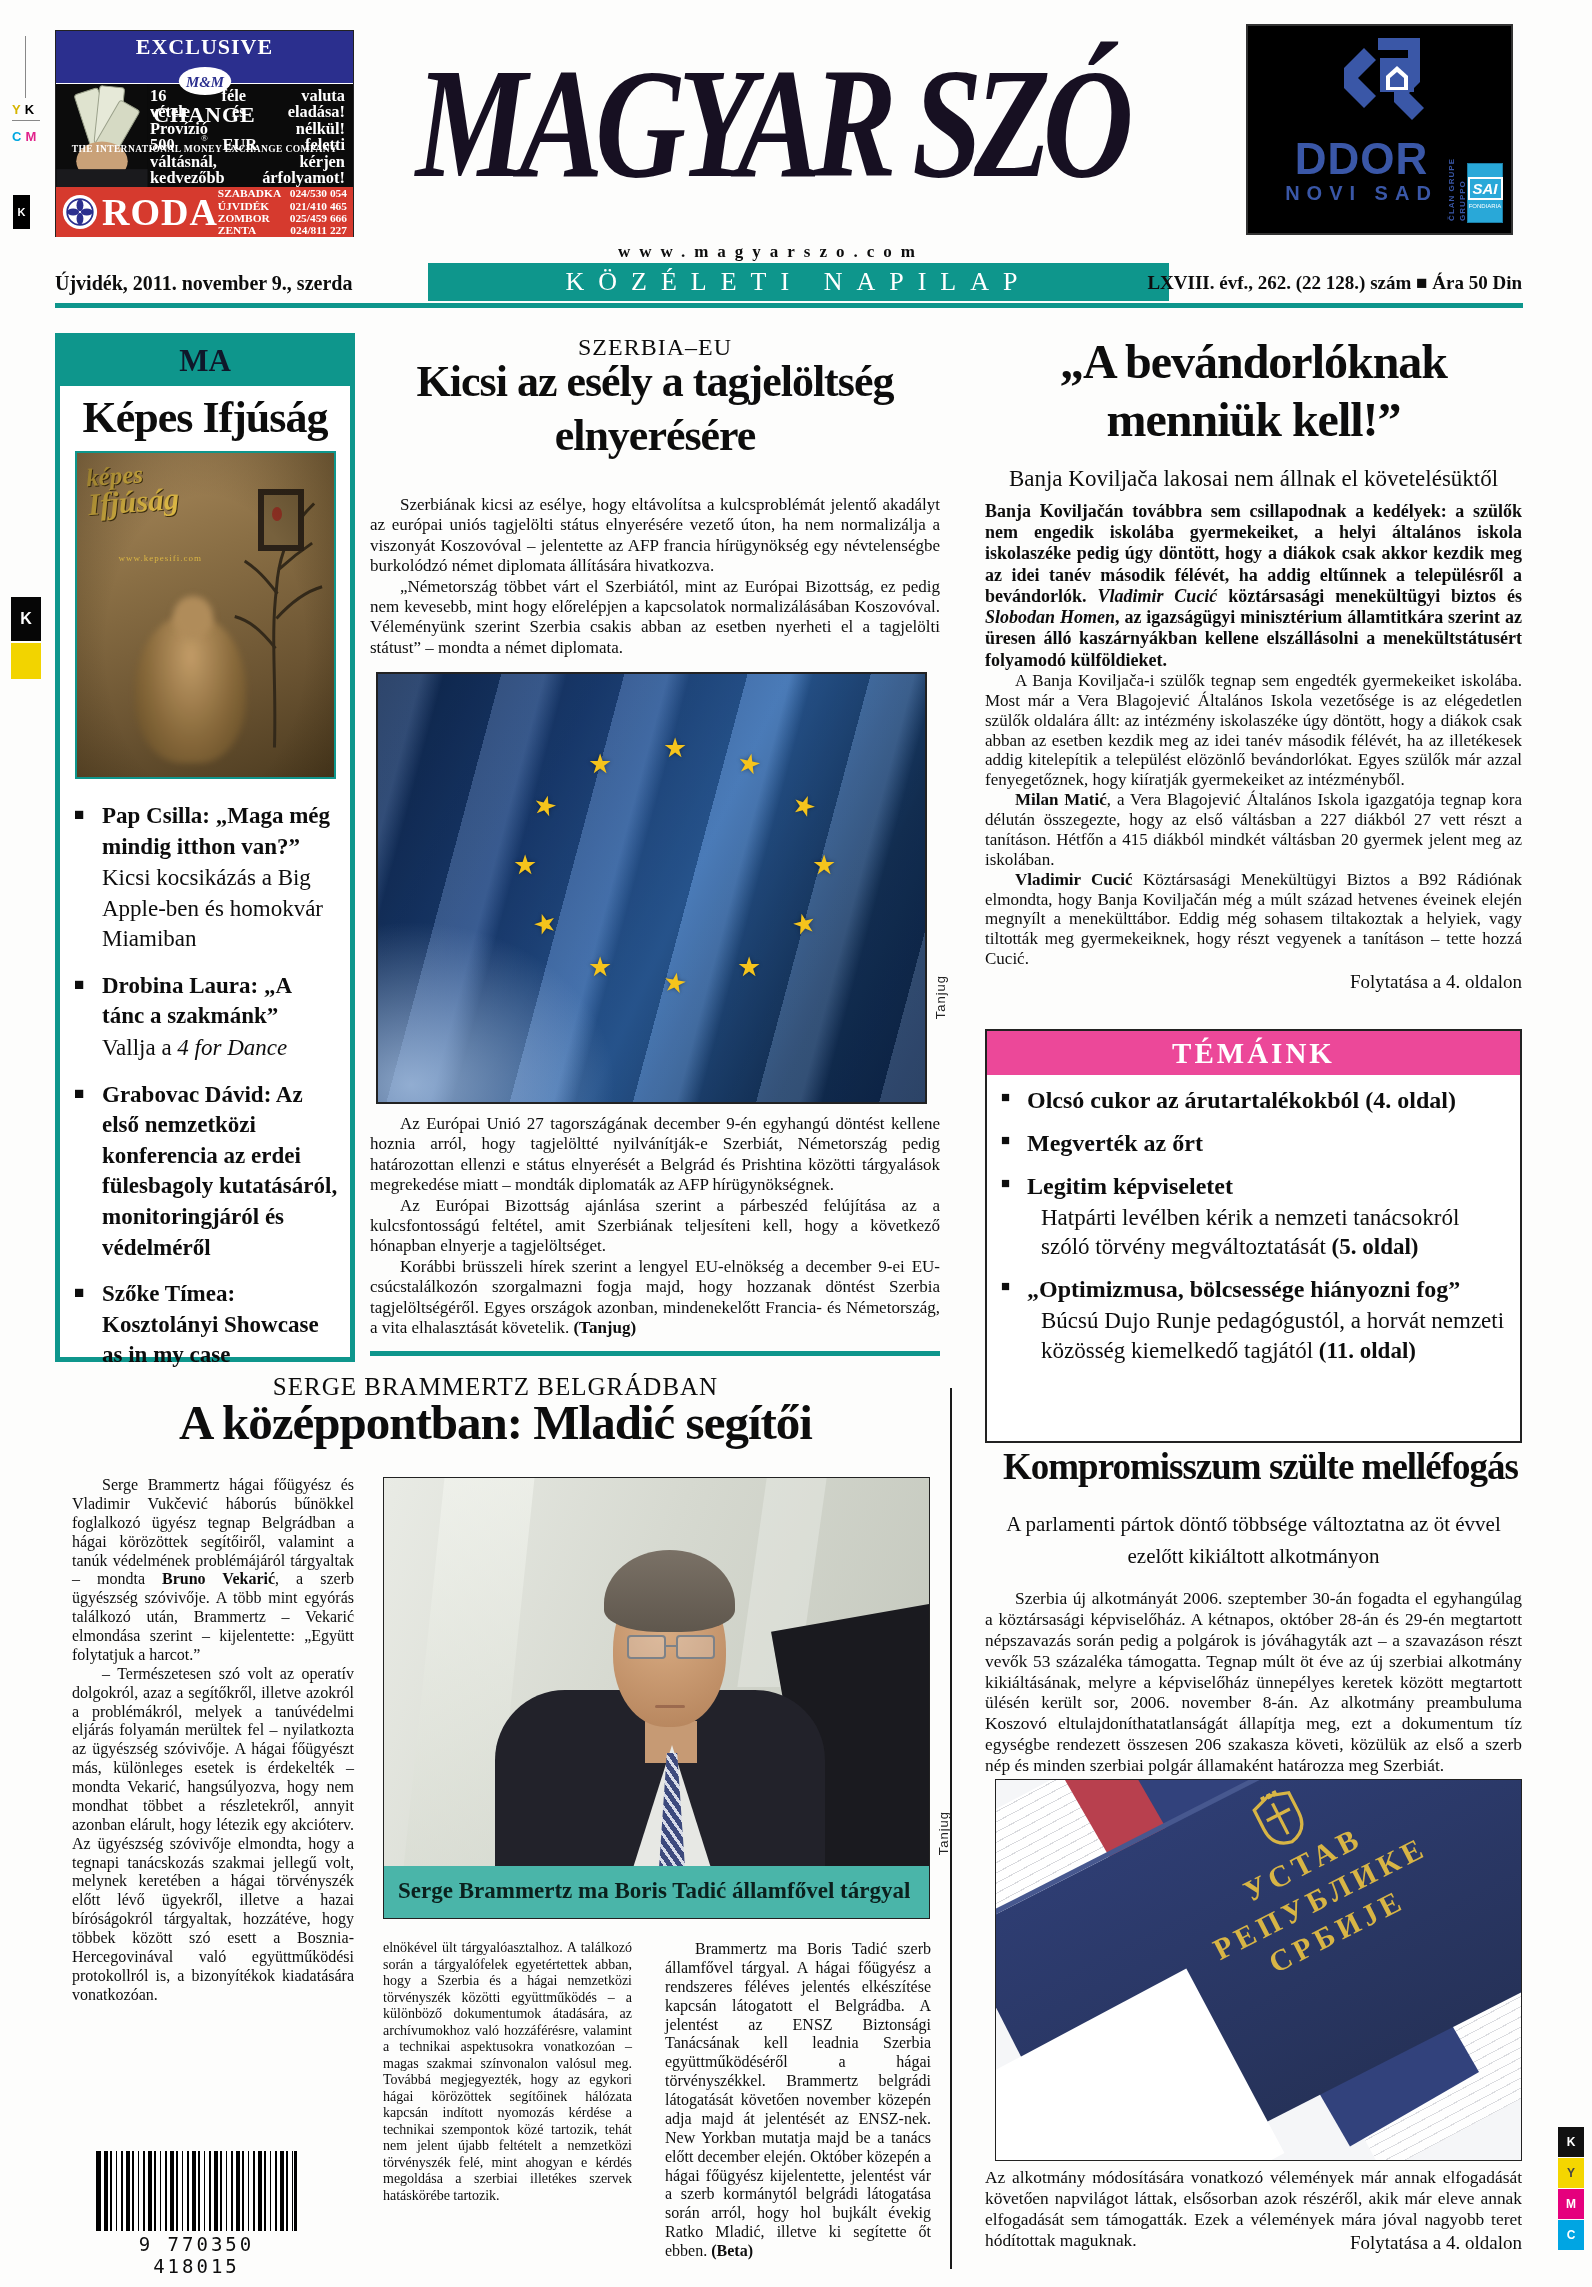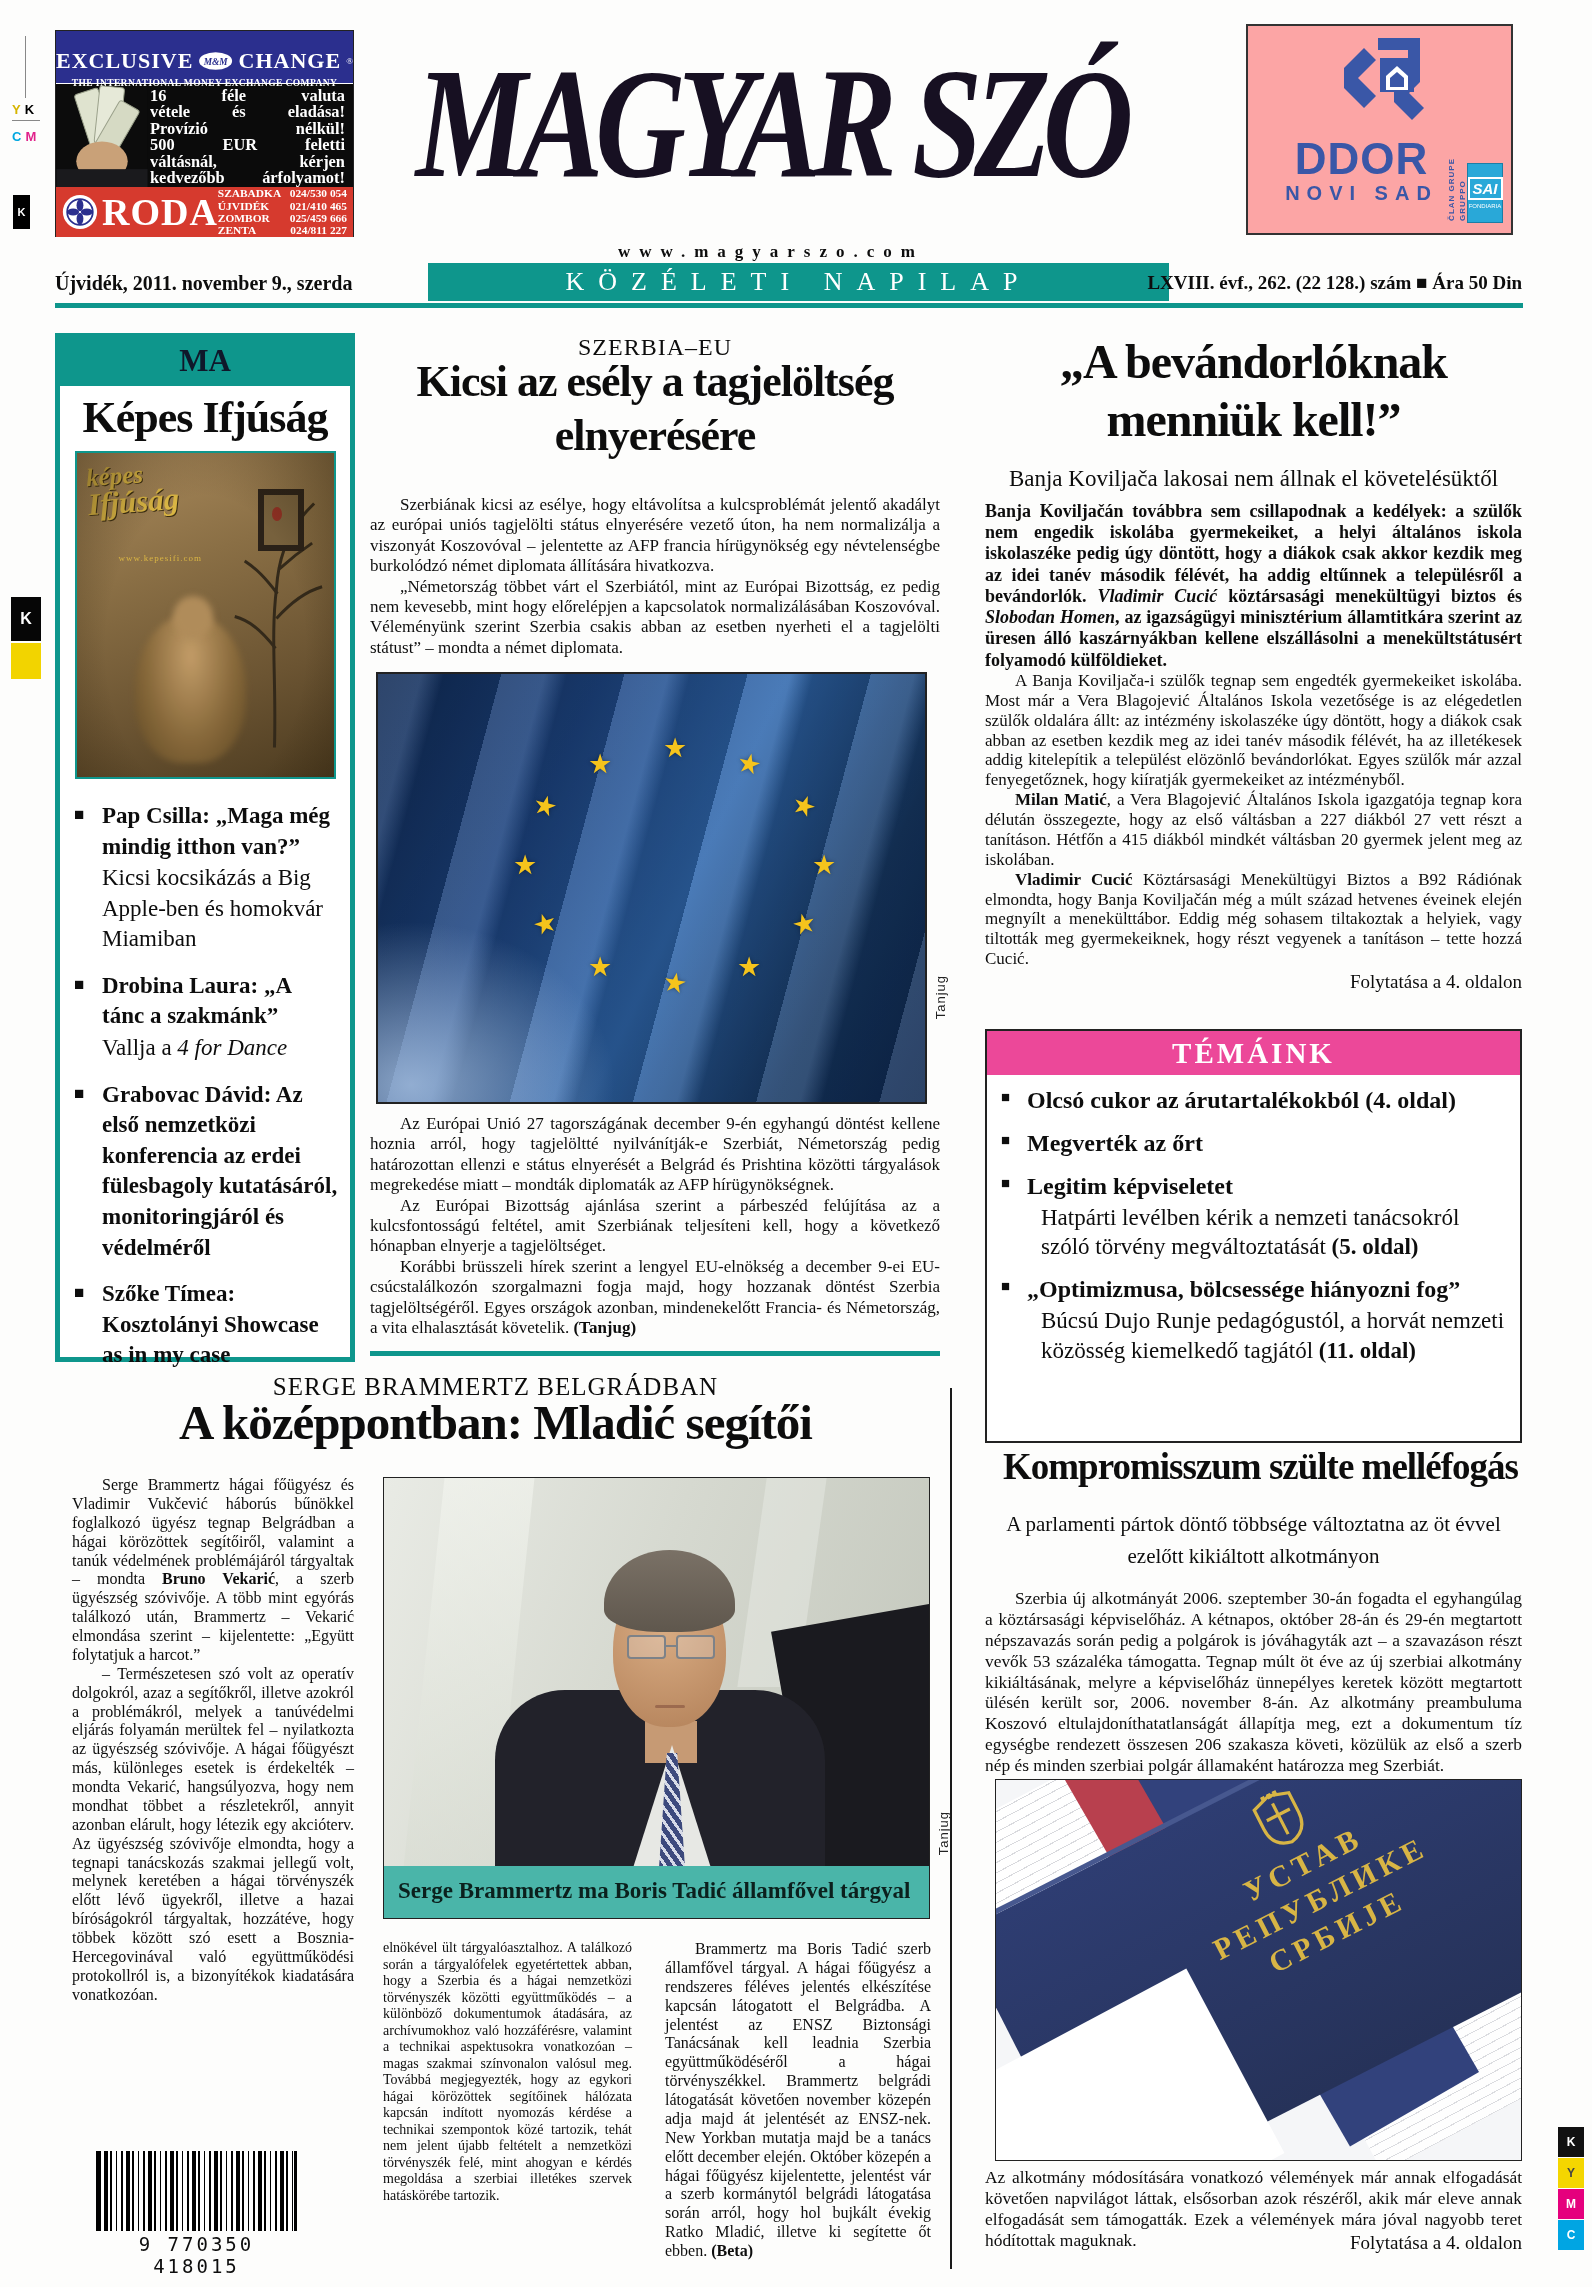--- a/index.html
+++ b/index.html
@@ -18,38 +18,38 @@
            display:flex;align-items:center;justify-content:center;font-family:"Liberation Sans",sans-serif;font-weight:bold;}
   #lm-kbox3{left:11px;top:597px;width:30px;height:44px;background:#060606;color:#fff;font-size:16px;
             display:flex;align-items:center;justify-content:center;font-family:"Liberation Sans",sans-serif;font-weight:bold;}
   #lm-ybox{left:11px;top:643px;width:30px;height:36px;background:#f2d400;}
   #cmyk-right{left:1558px;top:2127px;width:26px;}
   #cmyk-right div{width:26px;height:30px;margin-bottom:1px;display:flex;align-items:center;justify-content:center;
                   font-family:"Liberation Sans",sans-serif;font-weight:bold;font-size:12px;}
   
   #ad-ex{left:55px;top:30px;width:299px;height:207px;border:1px solid #222;box-sizing:border-box;background:#000;}
   .adex-blue{height:52px;background:#2b2f8e;color:#fff;text-align:center;border-bottom:1px solid #fff;position:relative;}
-  .adex-row1{display:flex;align-items:center;justify-content:center;gap:5px;padding-top:14px;}
+  .adex-row1{display:flex;align-items:center;justify-content:center;gap:5px;padding-top:3px;flex-direction:column;}
   .adex-brand{font-size:22px;font-weight:bold;letter-spacing:1px;}
   .adex-reg{font-size:9px;vertical-align:top;}
   .adex-tag{font-size:9.5px;font-weight:bold;letter-spacing:0.4px;margin-top:1px;}
   .adex-black{height:103px;background:#0b0b0b;display:flex;color:#fff;}
   .adex-lines{flex:1;padding:4px 8px 0 2px;}
   .adex-lines div{font-size:16.4px;font-weight:bold;line-height:1.0;text-align:justify;text-align-last:justify;}
   .adex-red{height:50px;background:#d63a2e;display:flex;align-items:center;padding:0 6px;color:#fff;}
   .adex-roda{font-size:38px;font-weight:bold;letter-spacing:1px;margin-left:4px;line-height:1;}
   .adex-contacts{margin-left:auto;width:151px;font-size:11.4px;font-weight:bold;line-height:1.08;}
   .adex-contacts .c-row{display:flex;justify-content:space-between;}
   
   #nameplate{left:393px;top:8px;width:756px;height:231px;display:flex;align-items:center;justify-content:center;}
   #np-title{font-size:157px;font-weight:bold;font-style:italic;letter-spacing:-10px;color:#171022;
             transform:scaleX(.8);transform-origin:center;white-space:nowrap;}
   #np-url{left:398px;top:242px;width:746px;text-align:center;font-size:17px;font-weight:bold;letter-spacing:9px;}
   
-  #ad-ddor{left:1246px;top:24px;width:267px;height:211px;border:2px solid #333;box-sizing:border-box;background:#fca5a5;}
+  #ad-ddor{left:1246px;top:24px;width:267px;height:211px;border:2px solid #333;box-sizing:border-box;background:#000000;}
   #ddor-icon{position:absolute;left:84px;top:6px;}
   #ddor-text{position:absolute;left:14px;top:111px;width:199px;text-align:center;color:#3a57a7;
              font-family:"Liberation Sans",sans-serif;}
   #ddor-name{font-size:44px;font-weight:bold;letter-spacing:1px;line-height:1;}
   #ddor-city{font-size:20px;font-weight:bold;letter-spacing:7px;line-height:1.2;}
   #ddor-side{position:absolute;right:44px;bottom:12px;display:flex;gap:2px;}
   #ddor-side span{writing-mode:vertical-rl;transform:rotate(180deg);font-size:8px;font-weight:bold;
                   color:#3a57a7;font-family:"Liberation Sans",sans-serif;letter-spacing:1px;}
   #ddor-sai{position:absolute;right:8px;bottom:10px;width:34px;height:58px;background:#29a8d8;border:1px solid #1c7ea6;
             display:flex;flex-direction:column;align-items:center;justify-content:center;color:#fff;

